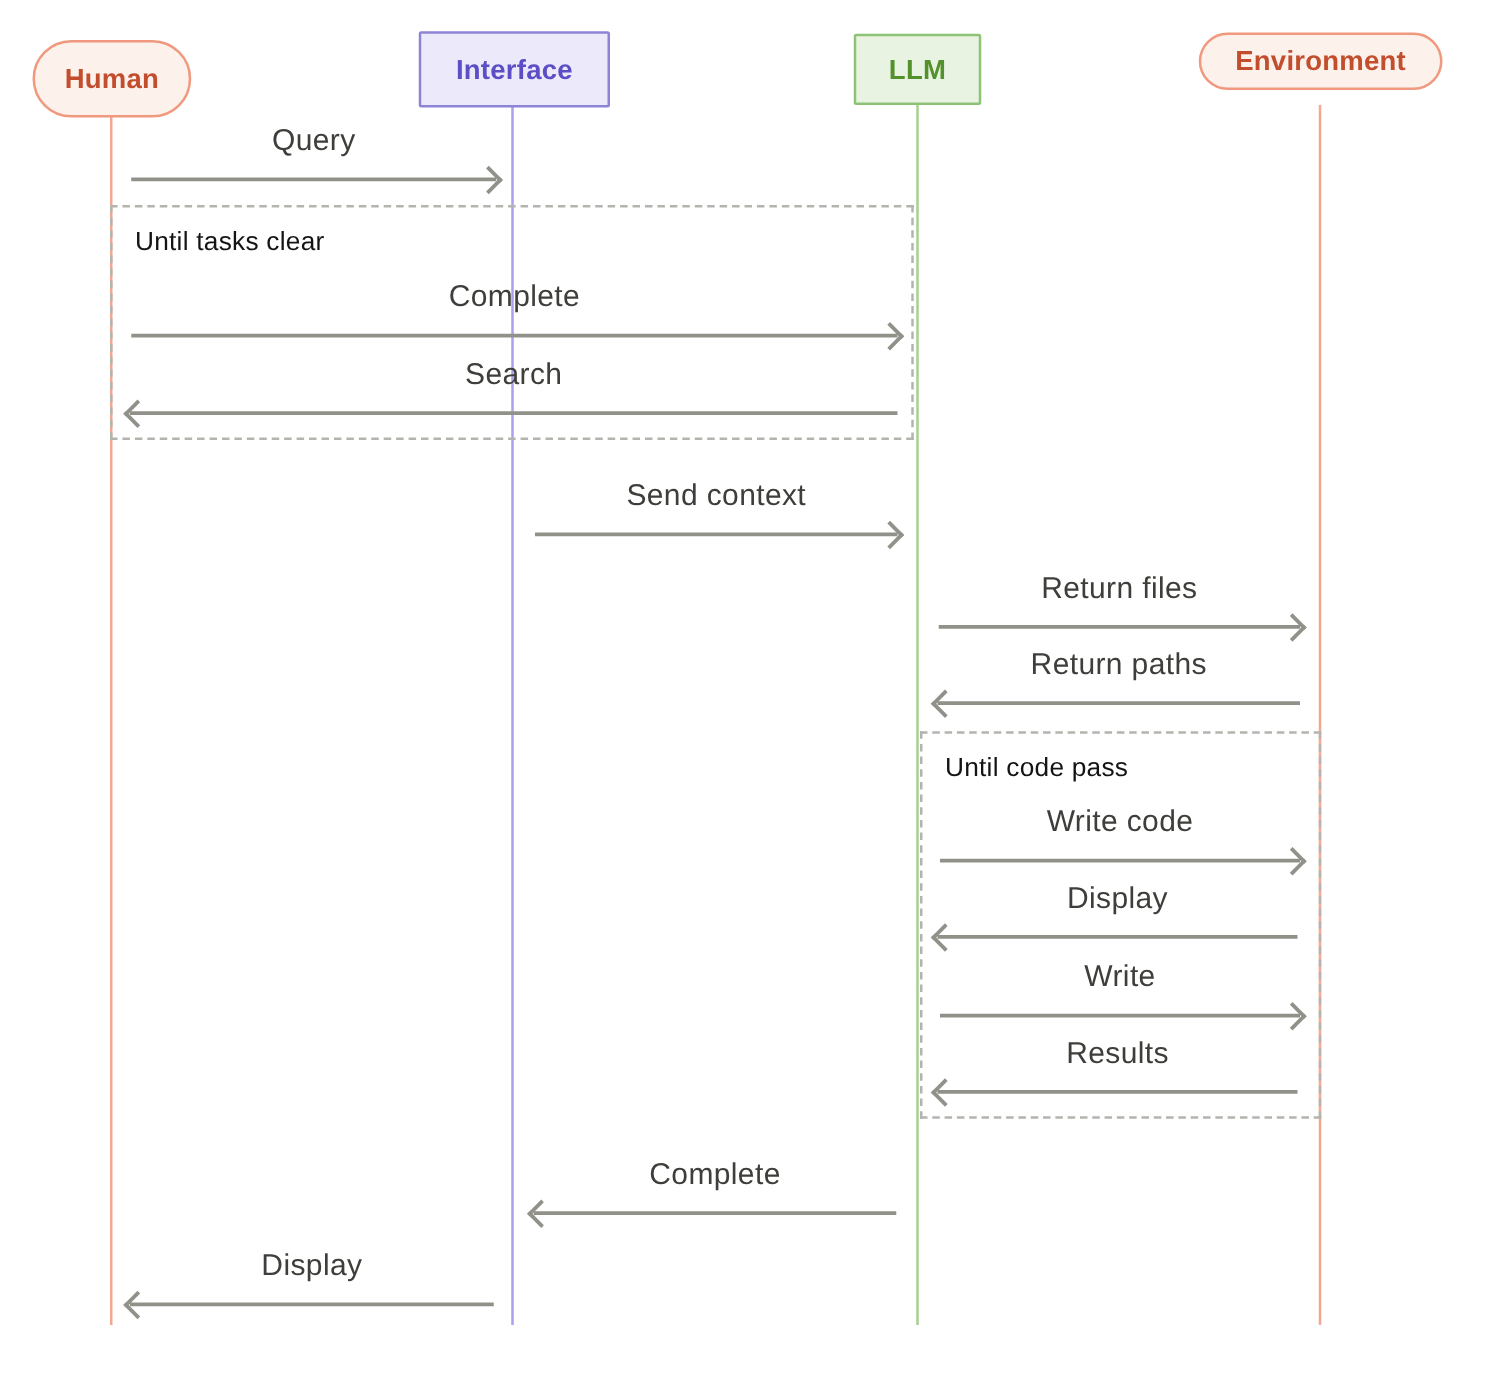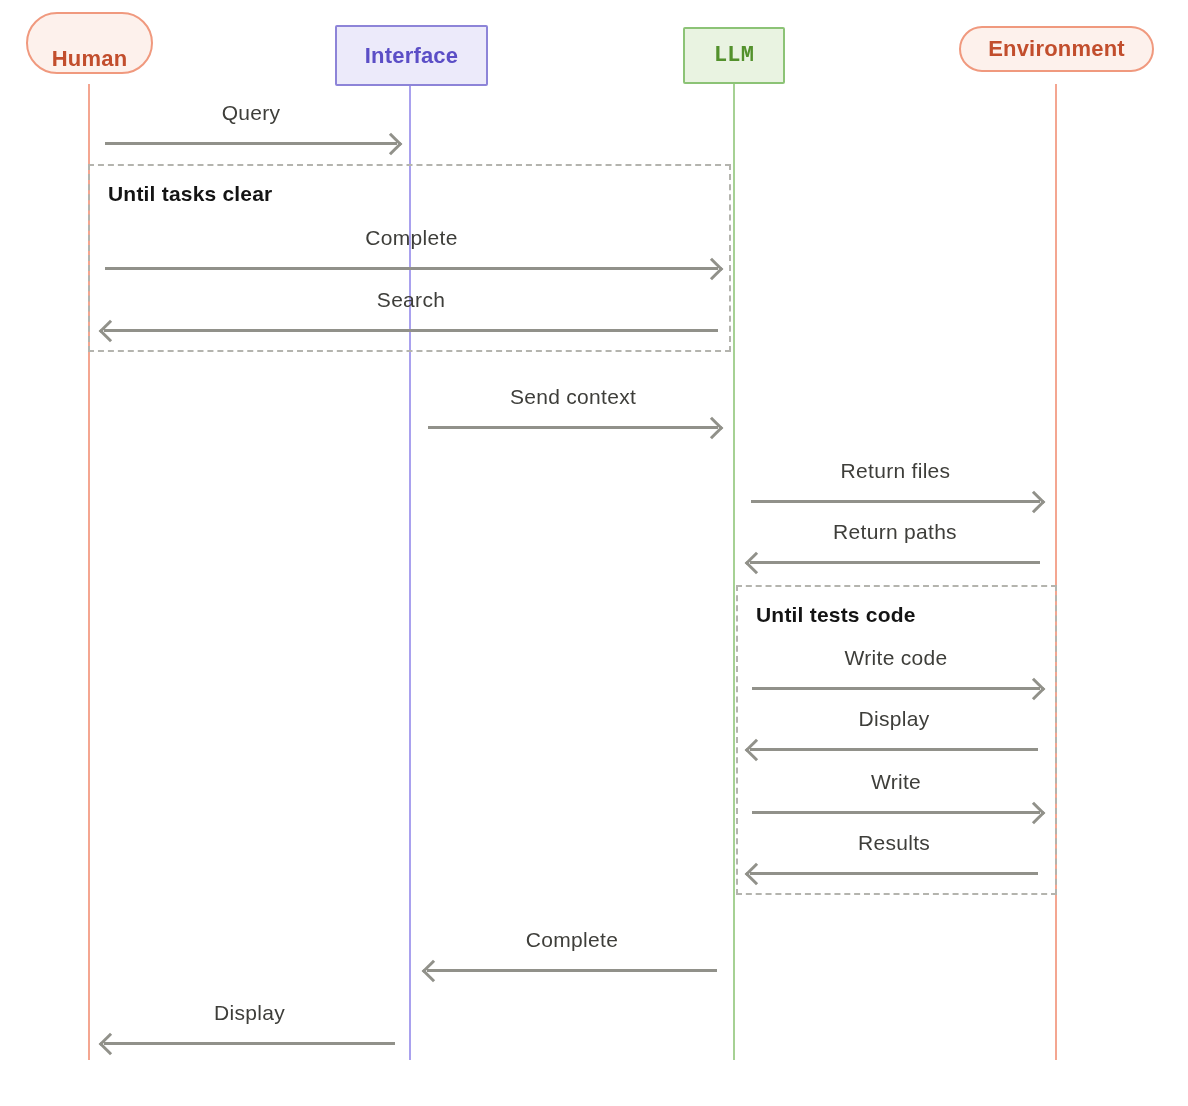--- a/index.html
+++ b/index.html
@@ -44,37 +44,37 @@
   .loopbox {
     position: absolute;
     box-sizing: border-box;
     border: 2px dashed var(--loop-border);
     background: transparent;
   }
   .loop-title {
     position: absolute;
     left: 18px;
     top: 16px;
-    font-weight: 700;
+    font-weight: 400;
     font-size: 21px;
     line-height: 24px;
     color: var(--loop-title);
     letter-spacing: 0.2px;
     white-space: nowrap;
   }
 
   
   .msg { position: absolute; height: 0; }
   .msg-label {
     position: absolute;
     left: 0;
     right: 0;
     bottom: 18px;
     text-align: center;
-    font-size: 21px;
+    font-size: 24px;
     line-height: 24px;
     color: var(--label-text);
     letter-spacing: 0.3px;
     white-space: nowrap;
   }
   .msg-arrow {
     position: absolute;
     left: 0;
     right: 0;
     top: -1px;
@@ -110,30 +110,30 @@
 
   <div class="lifeline coral" style="left:88px;"></div>
   <div class="lifeline purple" style="left:409px;"></div>
   <div class="lifeline green" style="left:733px;"></div>
   <div class="lifeline coral" style="left:1055px;"></div>
 
   <div class="loopbox" style="left:88px; top:164px; width:643px; height:188px;">
     <div class="loop-title">Until tasks clear</div>
   </div>
   <div class="loopbox" style="left:736px; top:585px; width:321px; height:310px;">
-    <div class="loop-title">Until tests code</div>
+    <div class="loop-title">Until code pass</div>
   </div>
 
-  <div class="actor pill coral" style="left:26px; top:12px; width:127px; height:62px;align-items:flex-end;">
+  <div class="actor pill coral" style="left:26px; top:32px; width:127px; height:62px;">
     <span>Human</span>
   </div>
   <div class="actor rect purple" style="left:335px; top:25px; width:153px; height:61px;">
     <span>Interface</span>
   </div>
-  <div class="actor rect green" style="left:683px; top:27px; width:102px; height:57px;font-family:Liberation Mono, monospace;">
+  <div class="actor rect green" style="left:683px; top:27px; width:102px; height:57px;">
     <span>LLM</span>
   </div>
   <div class="actor pill coral" style="left:959px; top:26px; width:195px; height:46px;">
     <span>Environment</span>
   </div>
 
   <div class="msg" style="left:105px; top:143px; width:292px;">
     <div class="msg-label">Query</div>
     <div class="msg-arrow right"></div>
   </div>

